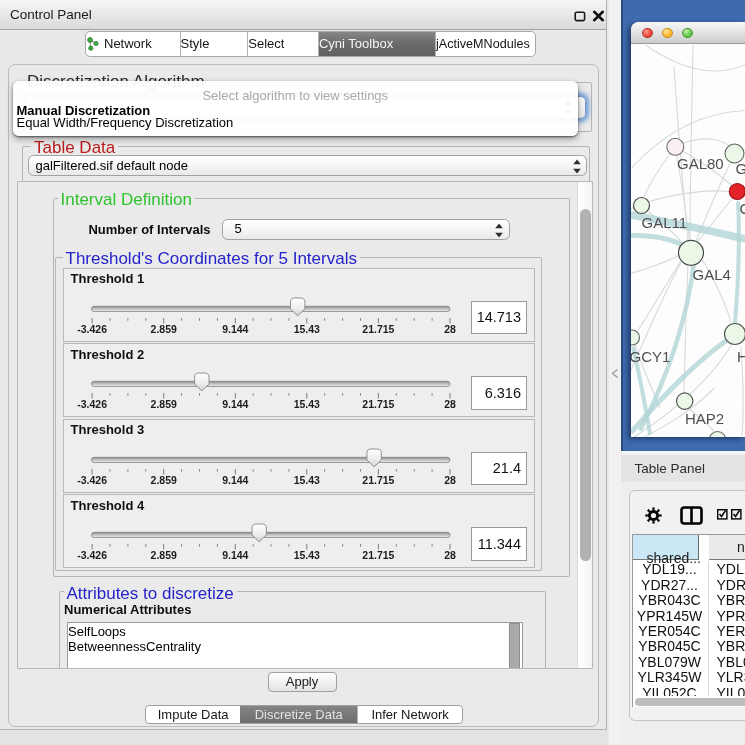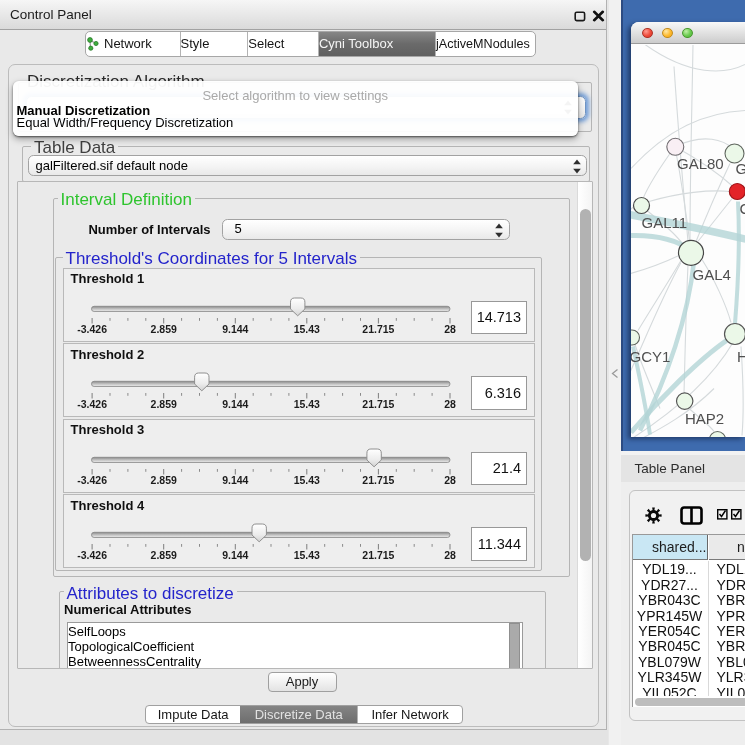--- a/index.html
+++ b/index.html
@@ -125,21 +125,21 @@
     <div class="gtitle" style="left:15px;top:7px;color:#2a2a2a;background:transparent">Discretization Algorithm</div>
     <div class="combo" style="left:17px;top:30.5px;width:560px;height:23.5px;
          box-shadow:0 0 4px 2.5px rgba(110,155,215,0.95); border-color:#6f94c4;">
         <svg class="carr" style="left:536px" width="10" height="15" viewBox="0 0 10 15">
           <path d="M5,0.5 L8.8,5.2 L1.2,5.2 Z" fill="#2e2e2e"></path>
           <path d="M5,14.5 L8.8,9.8 L1.2,9.8 Z" fill="#2e2e2e"></path>
         </svg>
       </div>
 
     <div class="gbox" style="left:12.5px;top:80.5px;width:568.5px;height:36.5px"></div>
-    <div class="gtitle" style="left:22px;top:72.5px;color:#404040">Table Data</div>
+    <div class="gtitle" style="left:22px;top:72.5px;color:#b91c1c">Table Data</div>
     <div class="combo" style="left:18.5px;top:90px;width:559.5px">
         <span class="ctext">galFiltered.sif default node</span>
         <svg class="carr" style="left:543px" width="10" height="15" viewBox="0 0 10 15">
           <path d="M5,0.5 L8.8,5.2 L1.2,5.2 Z" fill="#2e2e2e"></path>
           <path d="M5,14.5 L8.8,9.8 L1.2,9.8 Z" fill="#2e2e2e"></path>
         </svg>
       </div>
   </div>
 
   <div id="viewport">
@@ -335,21 +335,20 @@
 </svg>
 <div class="vbox">11.344</div>
 </div>
     </div>
 
     <div class="gbox" style="left:41.5px;top:409px;width:487px;height:120px"></div>
     <div class="gtitle" style="left:46px;top:401.5px;color:#2424cb">Attributes to discretize</div>
     <div class="abs" style="left:46.5px;top:419.5px;font-size:13px;font-weight:bold;color:#0d0d0d">Numerical Attributes</div>
     <div id="numlist">
       <div class="li">SelfLoops</div>
-      <div class="li">TopologicalCoefficient</div>
       <div class="li">BetweennessCentrality</div>
 
       <div id="lscroll"></div>
     </div>
     <div id="vscroll">
         <div id="vthumb"></div>
       </div>
   </div>
   <div id="apply">Apply</div>
   <div id="btabs">
@@ -457,21 +456,21 @@
     <line x1="11.5" y1="2" x2="11.5" y2="17" stroke="#000" stroke-width="2.6"></line>
     </svg>
   <svg class="abs" style="left:87px;top:18px" width="26px" height="11" viewBox="0 0 26 11">
     <rect x="0.7" y="0.7" width="9.2" height="9.2" fill="none" stroke="#000" stroke-width="1.4"></rect>
     <path d="M2.5,5 L4.5,7.5 L8.5,1.5" fill="none" stroke="#000" stroke-width="1.4"></path>
     <rect x="14.7" y="0.7" width="9.2" height="9.2" fill="none" stroke="#000" stroke-width="1.4"></rect>
     <path d="M16.5,5 L18.5,7.5 L22.5,1.5" fill="none" stroke="#000" stroke-width="1.4"></path>
     </svg>
 </div>
 <div id="ttable">
-  <div class="hcell" style="left:0;width:75px;background:#c9e7f4;border-right:1.5px solid #686868;border-bottom:1.5px solid #7a7a7a;text-align:right;text-indent:14px;padding-top:4px">shared...</div>
+  <div class="hcell" style="left:0;width:66px;background:#c9e7f4;border-right:1.5px solid #686868;border-bottom:1.5px solid #7a7a7a;text-align:right;text-indent:14px;padding-top:15px">shared...</div>
   <div class="hcell" style="left:76.5px;width:51px;background:#eaeaea;border-bottom:1.5px solid #7a7a7a;padding-top:4px;padding-left:28px">name</div>
   <div id="rows">
 <div class="r" style="left:0;top:0.8px">YDL19...</div>
       <div class="r2" style="top:0.8px">YDL194W</div>
 <div class="r" style="left:0;top:16.2px">YDR27...</div>
       <div class="r2" style="top:16.2px">YDR277C</div>
 <div class="r" style="left:0;top:31.6px">YBR043C</div>
       <div class="r2" style="top:31.6px">YBR043C</div>
 <div class="r" style="left:0;top:47.1px">YPR145W</div>
       <div class="r2" style="top:47.1px">YPR145W</div>

